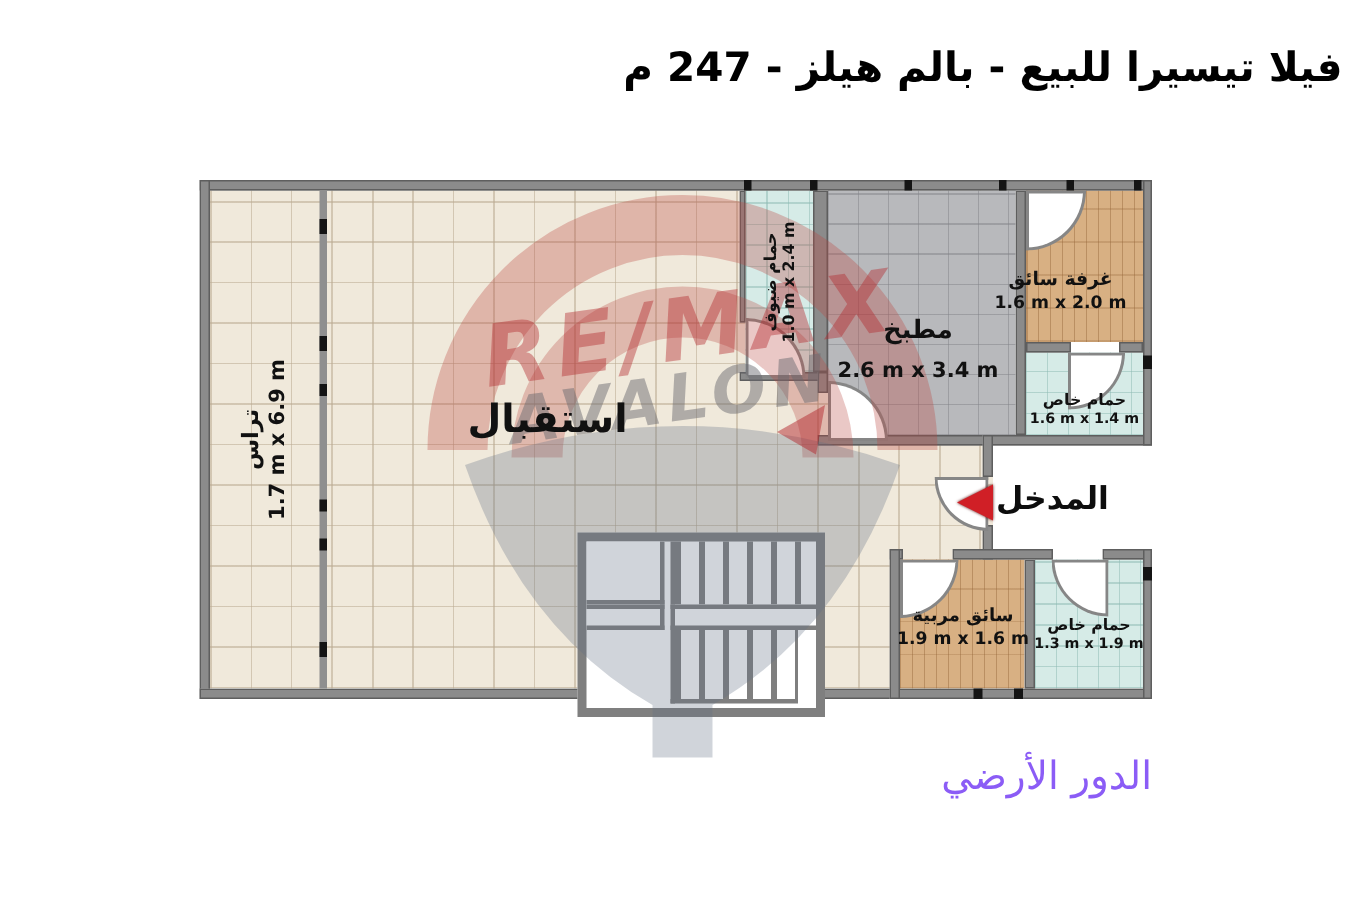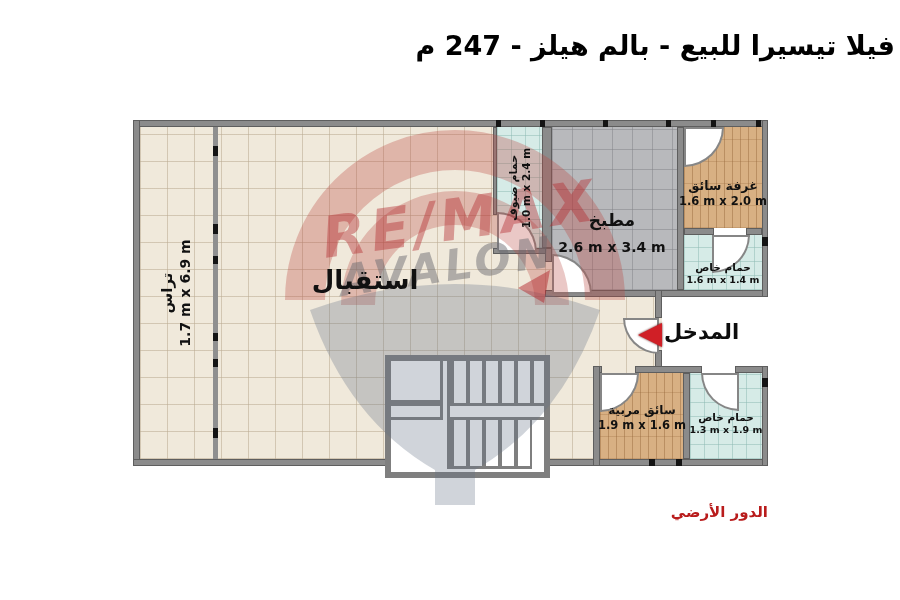--- a/index.html
+++ b/index.html
@@ -32,21 +32,21 @@
   
   .lbl{position:absolute;z-index:6;color:#111;text-align:center;display:flex;flex-direction:column;align-items:center;justify-content:center;line-height:1.25;}
   .lbl b{font-weight:bold;white-space:nowrap;}
   .vert{transform:rotate(-90deg);}
   .dims{white-space:nowrap;font-weight:bold;}
   
   .header{position:absolute;top:30px;right:5px;text-align:right;z-index:8;color:#000;}
   .header .title{font-size:27px;font-weight:bold;line-height:1.2;}
   .header .sub{font-size:17px;margin-top:1px;}
   .header .code{font-size:17px;margin-top:2px;}
-  .floorname{position:absolute;top:503px;right:132px;font-size:15px;font-weight:bold;z-index:8;color:#b91c1c;}
+  .floorname{position:absolute;top:503px;right:132px;font-size:26px;font-weight:normal;z-index:8;color:#8b5cf6;}
   
   .ent-label{position:absolute;left:664px;top:320px;font-size:21px;font-weight:bold;z-index:7;color:#0d0d0d;}
   .ent-arrow{position:absolute;left:638px;top:323px;width:0;height:0;z-index:7;
     border-right:24px solid #d01f26;border-top:12px solid transparent;border-bottom:12px solid transparent;
     filter:drop-shadow(0 0 1px #5a0c0c);}
   svg.wm{position:absolute;left:130px;top:120px;z-index:5;pointer-events:none;}
 </style>
 </head>
 <body>
 
@@ -136,21 +136,21 @@
   <div class="lbl vert" style="left:459px;top:167px;width:122px;height:42px;">
     <b dir="rtl" style="font-size:11px;">حمام ضيوف</b>
     <span class="dims" style="font-size:10.5px;">1.0 m x 2.4 m</span>
   </div>
 
   <div class="lbl" style="left:552px;top:203px;width:120px;height:60px;text-align:right;">
     <b dir="rtl" style="font-size:17px;">مطبخ</b>
     <span class="dims" style="font-size:14px;margin-top:8px;">2.6 m x 3.4 m</span>
   </div>
 
-  <div class="lbl" style="left:676px;top:172px;width:94px;height:42px;">
+  <div class="lbl" style="left:660px;top:172px;width:94px;height:42px;">
     <b dir="rtl" style="font-size:12.5px;">غرفة سائق</b>
     <span class="dims" style="font-size:11.5px;">1.6 m x 2.0 m</span>
   </div>
 
   <div class="lbl" style="left:680px;top:258px;width:86px;height:30px;">
     <b dir="rtl" style="font-size:10.5px;">حمام خاص</b>
     <span class="dims" style="font-size:9.5px;">1.6 m x 1.4 m</span>
   </div>
 
   <div class="lbl" style="left:597px;top:398px;width:90px;height:40px;">

